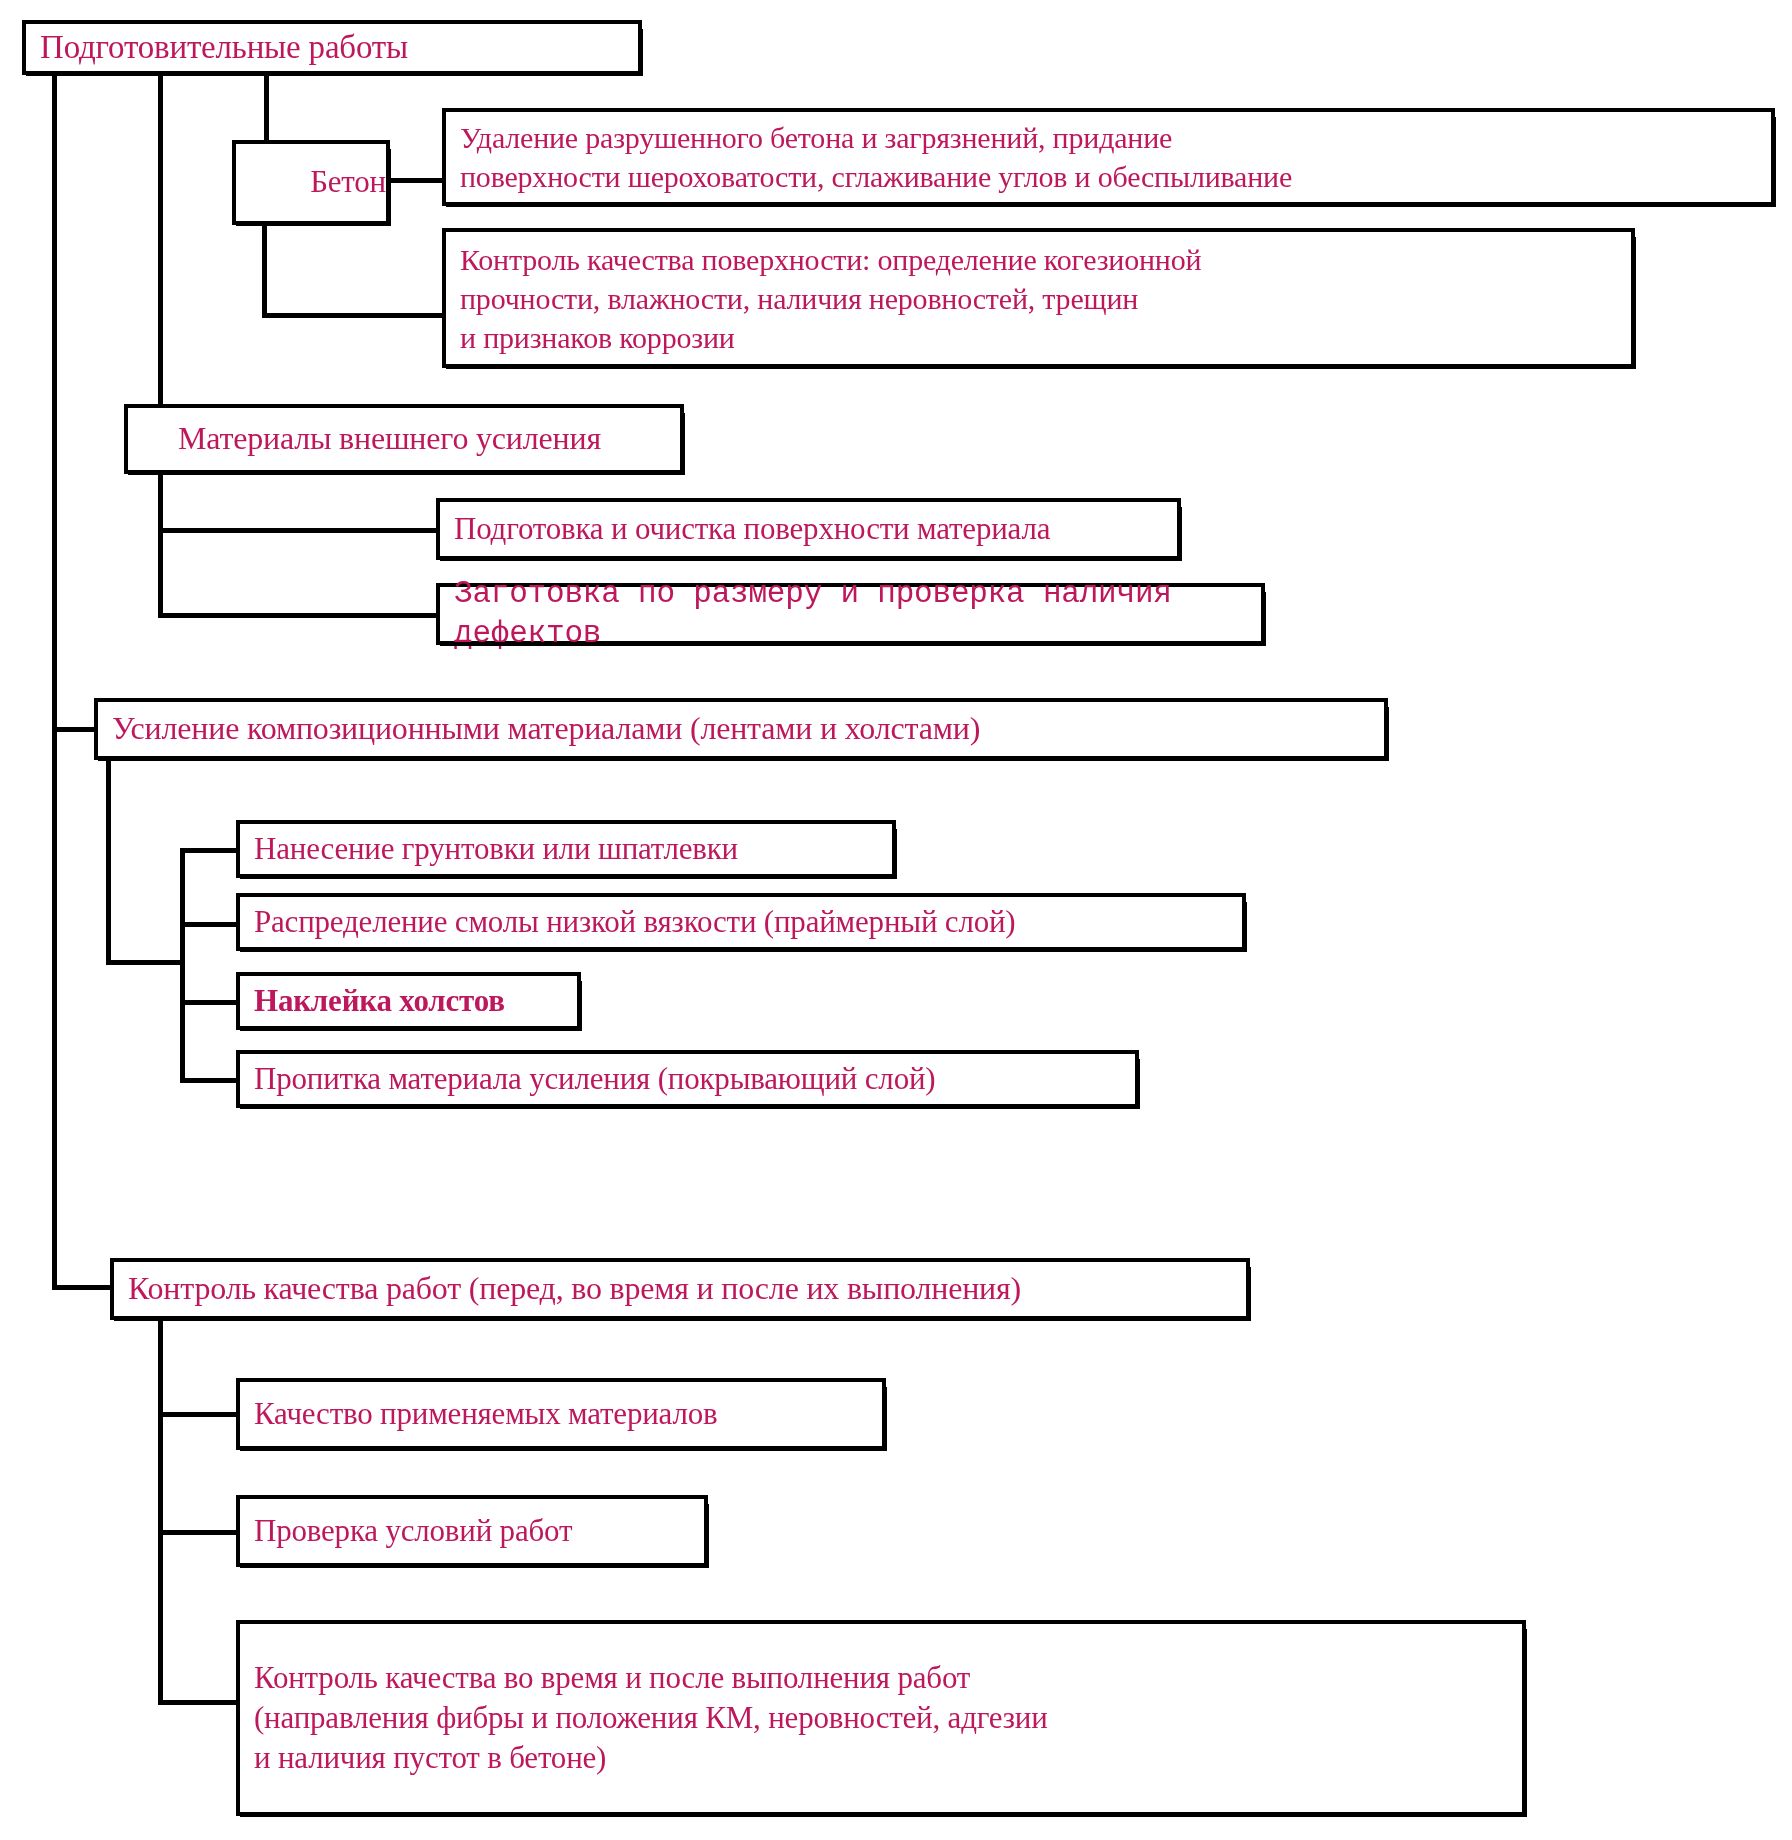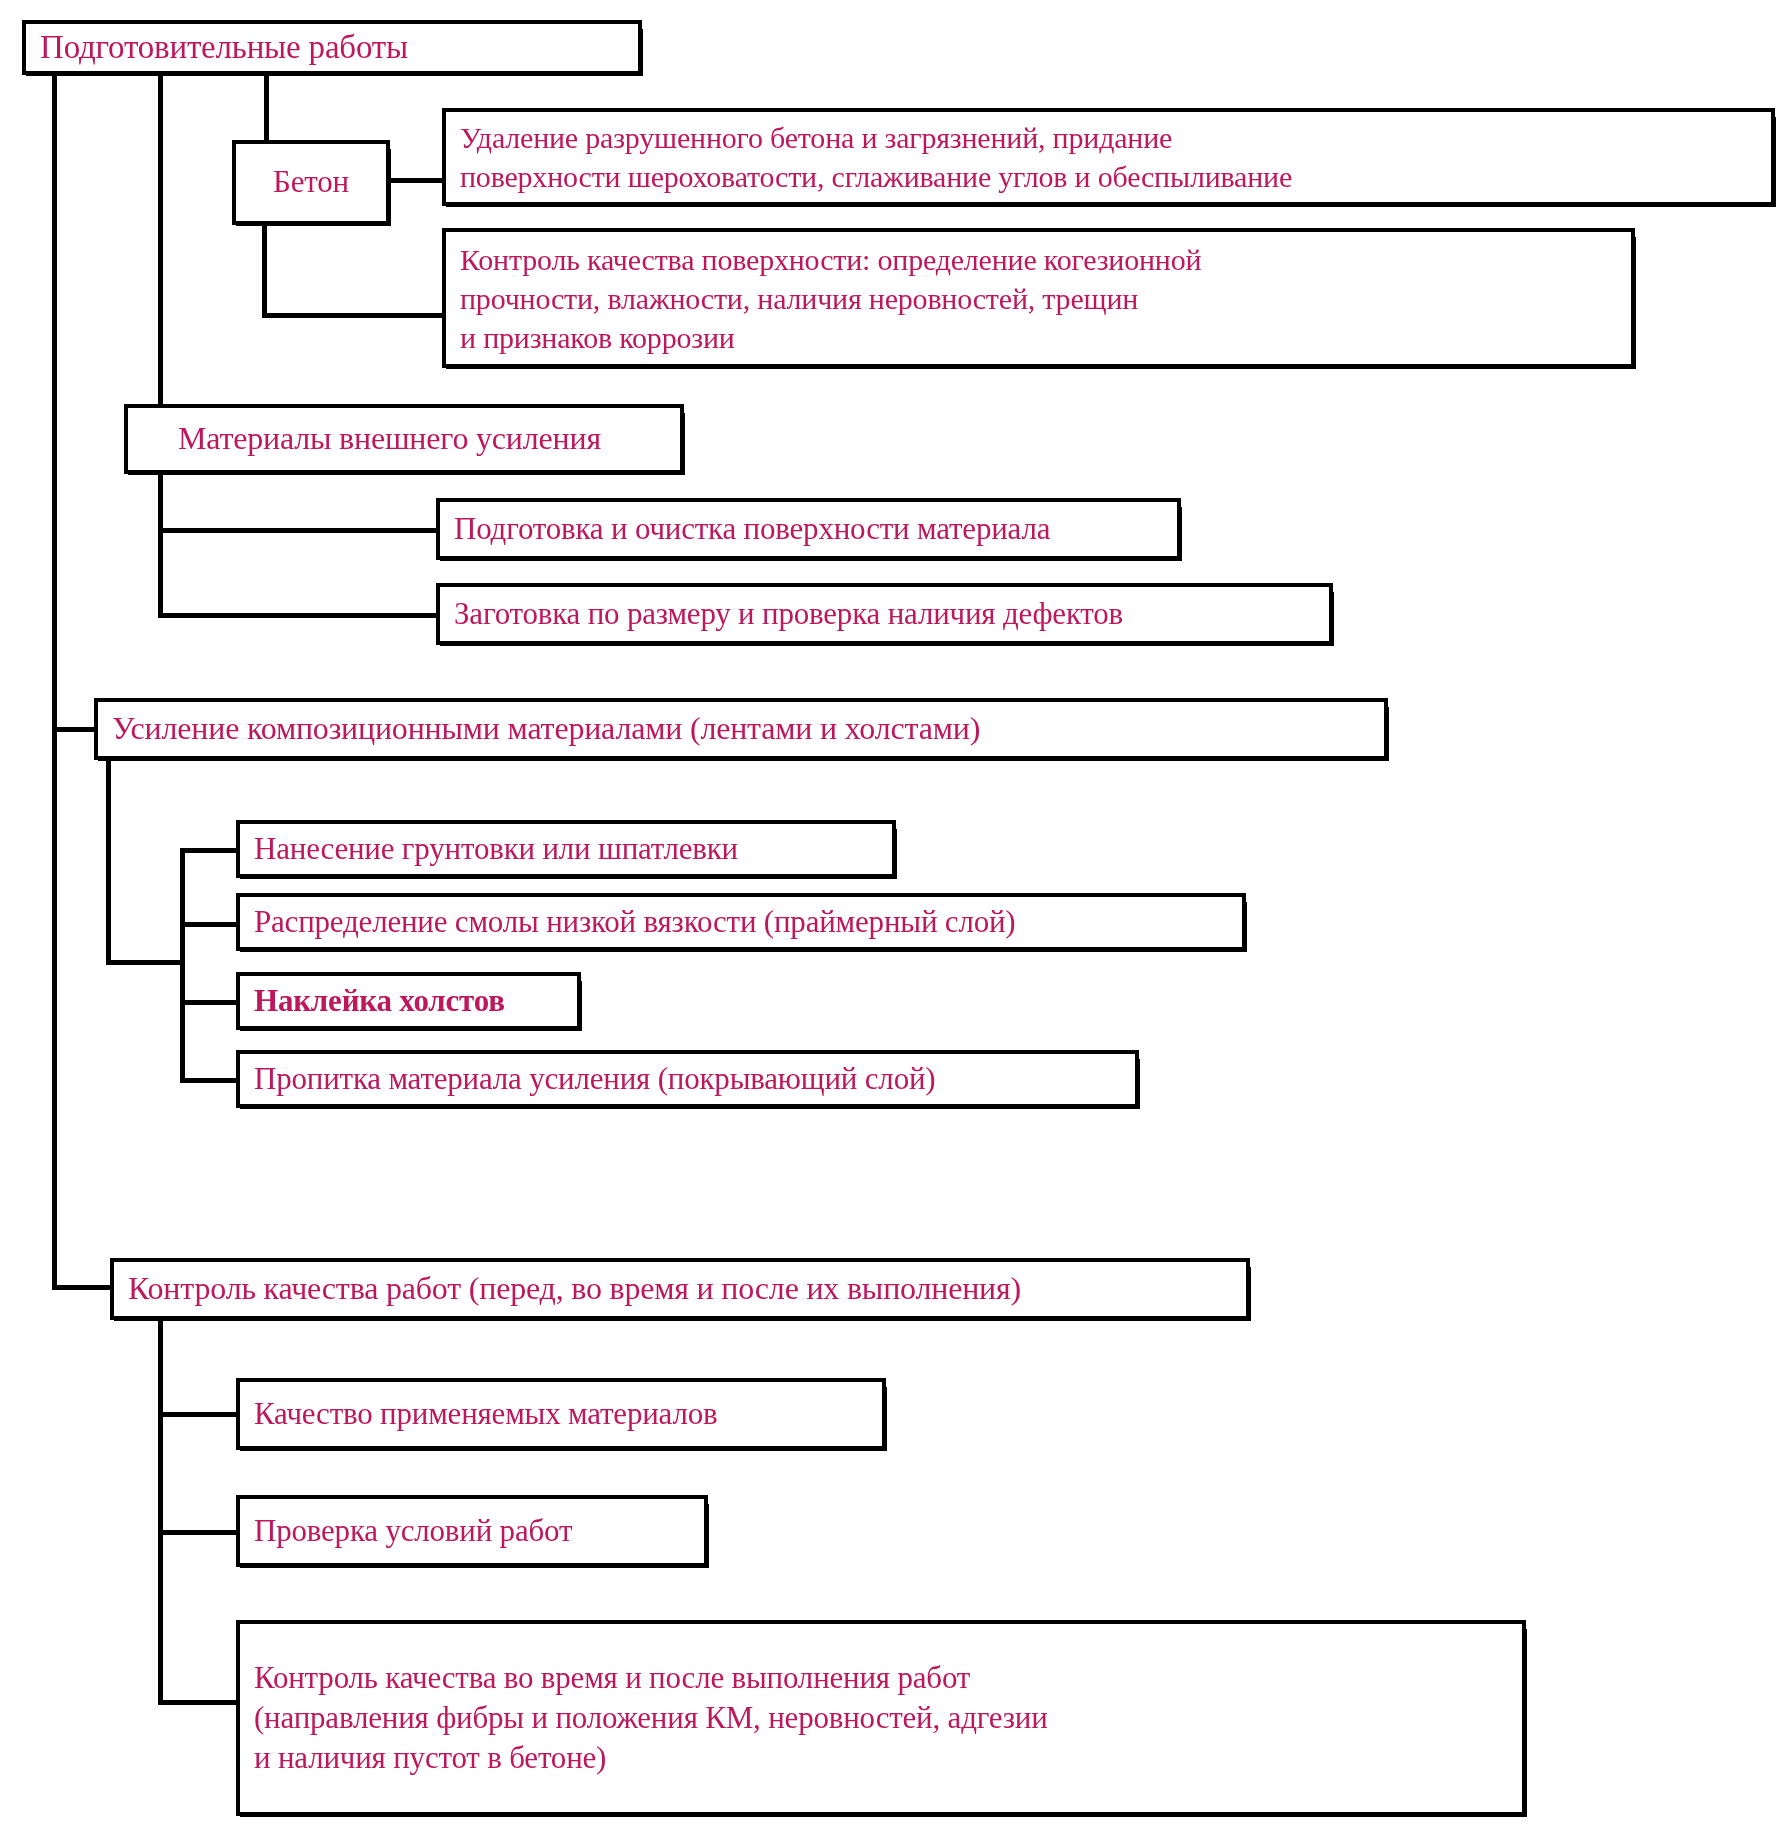--- a/index.html
+++ b/index.html
@@ -26,21 +26,21 @@
     z-index: 5;
   }
   .node .txt {
     display: block;
     width: 100%;
     line-height: 1.30;
     white-space: pre-line;
     letter-spacing: -0.2px;
   }
   .pad-l { padding-left: 14px; }
-  .pad-c { text-align: center; }
+  .pad-c { text-align: right; }
 
   
   .node::after {
     content: "";
     position: absolute;
     left: 0px; right: -5px; top: 5px; bottom: -5px;
     border-right: 4px solid #000;
     border-bottom: 4px solid #000;
     pointer-events: none;
   }
@@ -111,21 +111,21 @@
   </div>
 
   <div class="node" style="left:124px; top:404px; width:560px; height:70px; font-size:32px;padding-left:36px;">
     <span class="txt pad-l">Материалы внешнего усиления</span>
   </div>
 
   <div class="node" style="left:436px; top:498px; width:745px; height:62px; font-size:31px;">
     <span class="txt pad-l">Подготовка и очистка поверхности материала</span>
   </div>
 
-  <div class="node" style="left:436px; top:583px; width:897px; height:62px; font-size:31px;">
+  <div class="node" style="left:436px; top:583px; width:829px; height:62px; font-size:31px;font-family:Liberation Mono, monospace;">
     <span class="txt pad-l">Заготовка по размеру и проверка наличия дефектов</span>
   </div>
 
   <div class="node" style="left:94px; top:698px; width:1294px; height:62px; font-size:32px;">
     <span class="txt pad-l">Усиление композиционными материалами (лентами и холстами)</span>
   </div>
 
   <div class="node" style="left:236px; top:820px; width:660px; height:58px; font-size:31px;">
     <span class="txt pad-l">Нанесение грунтовки или шпатлевки</span>
   </div>

